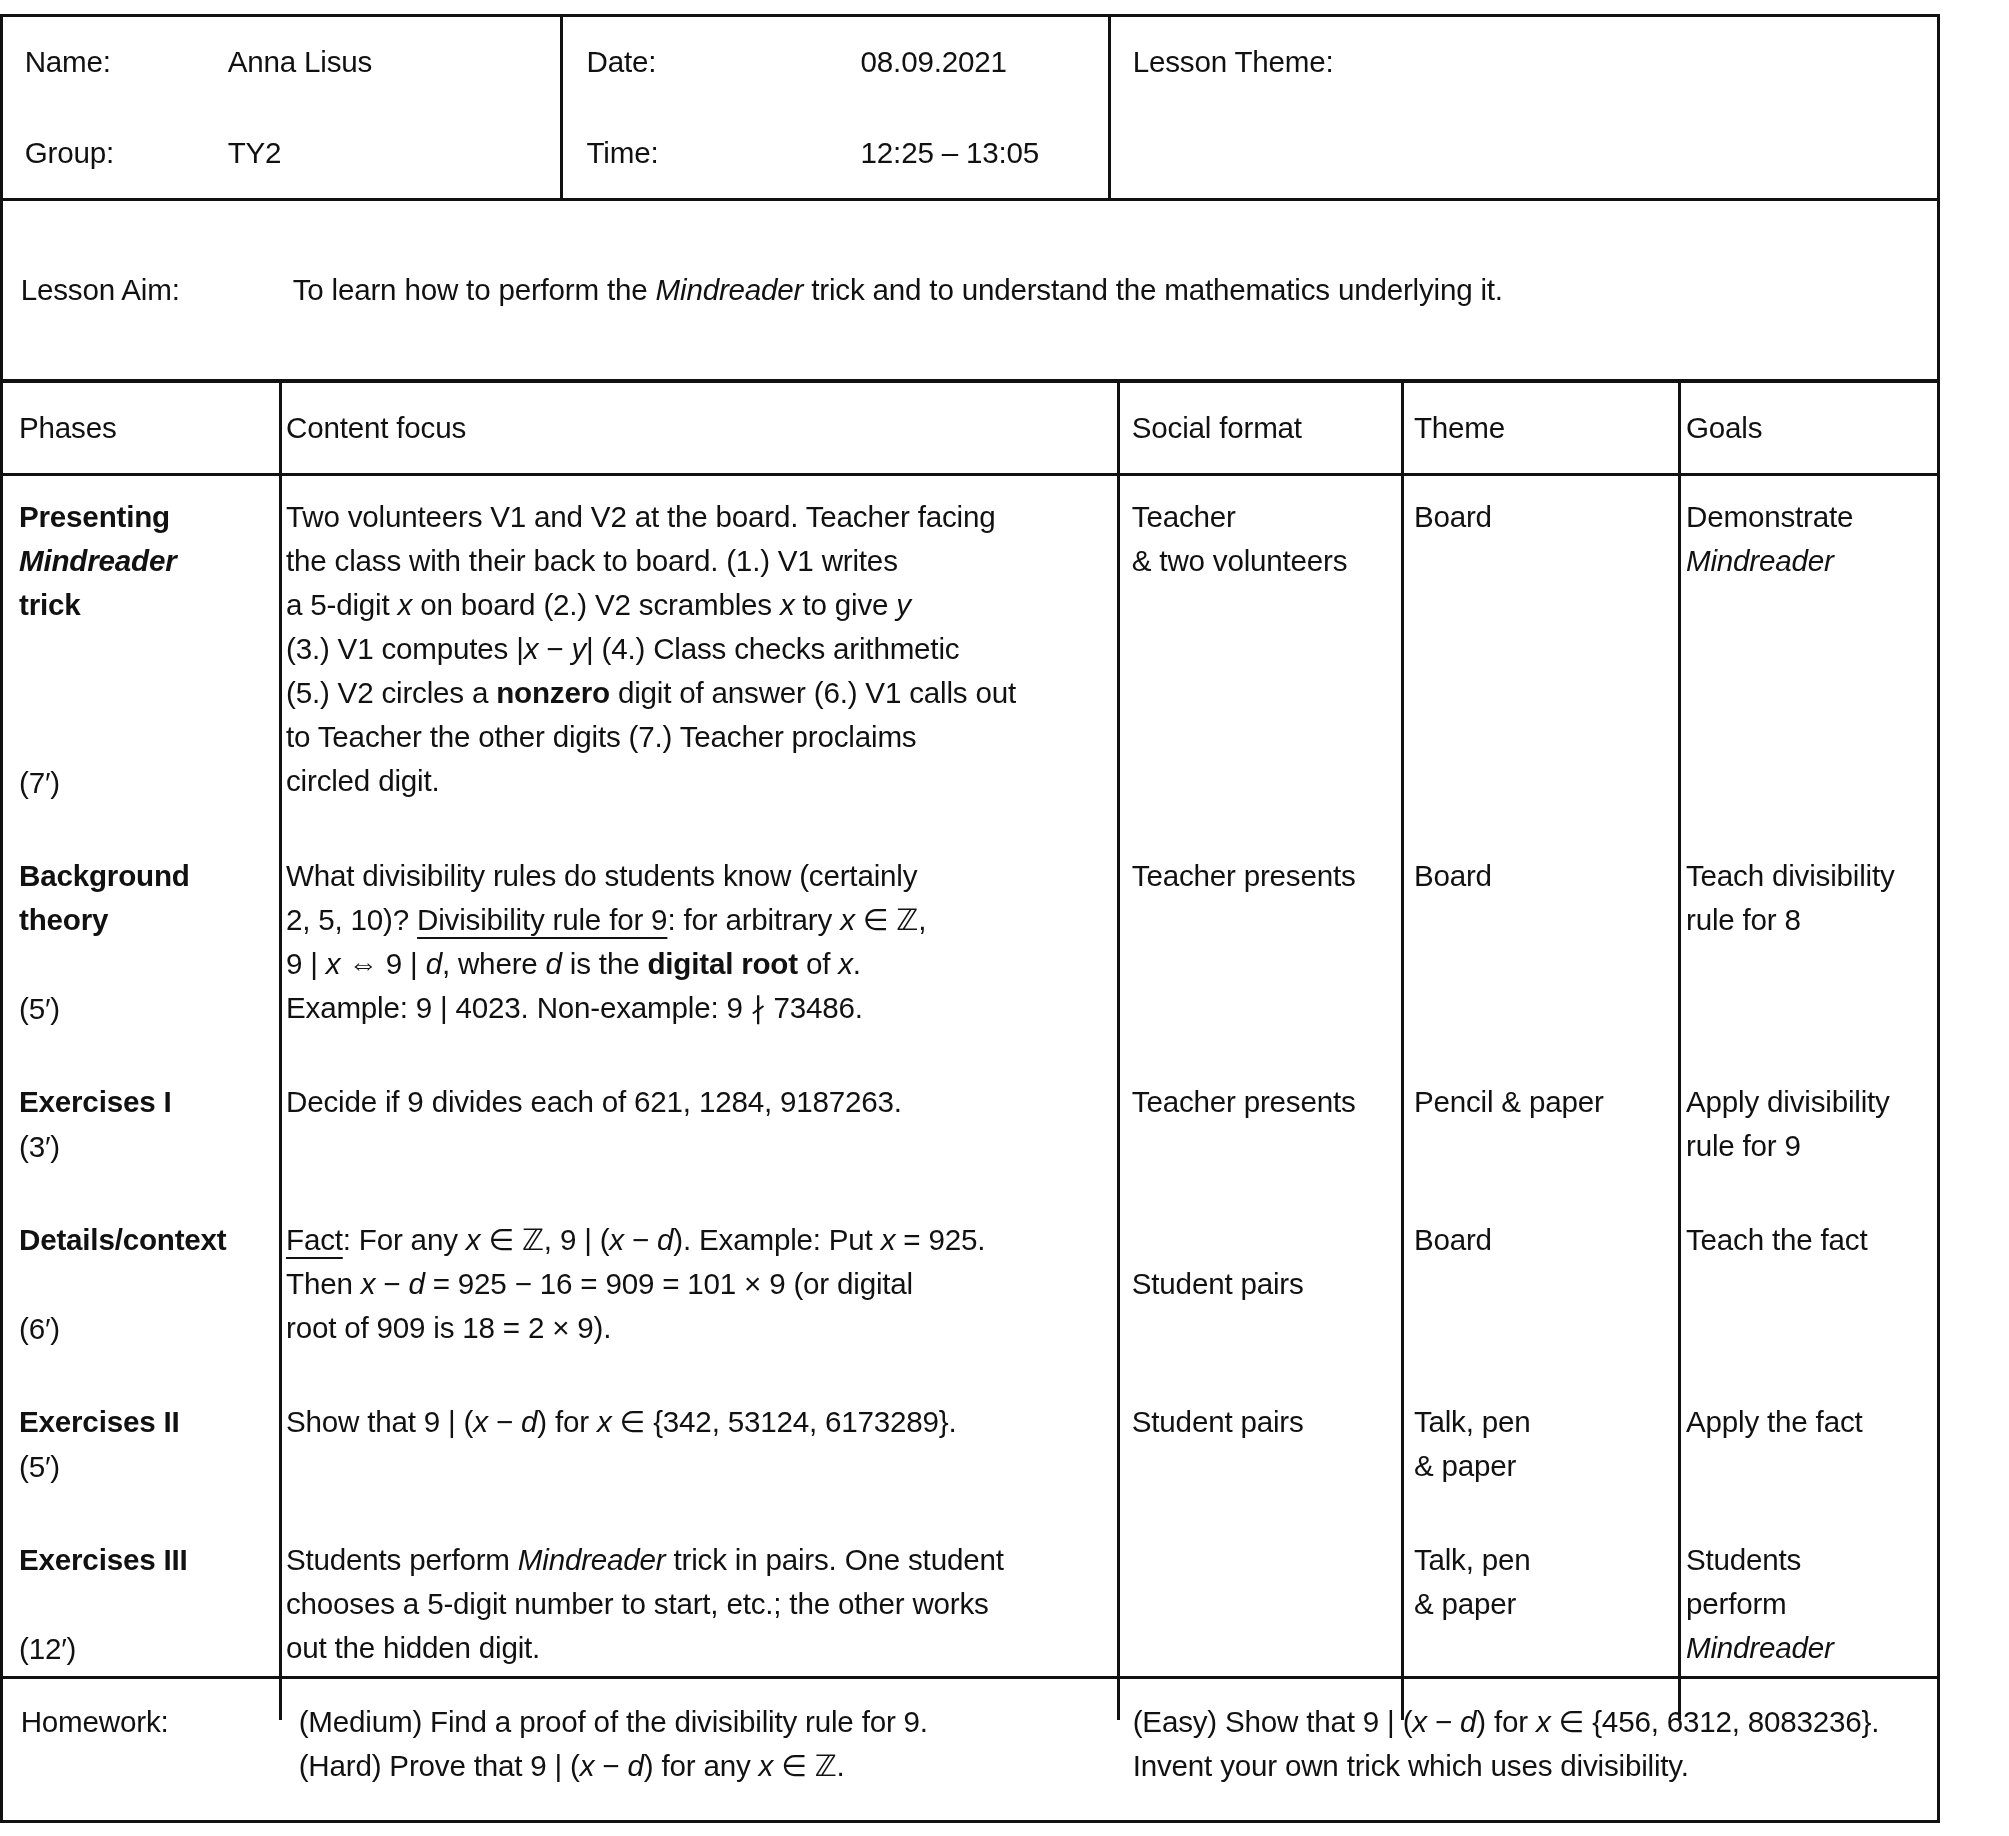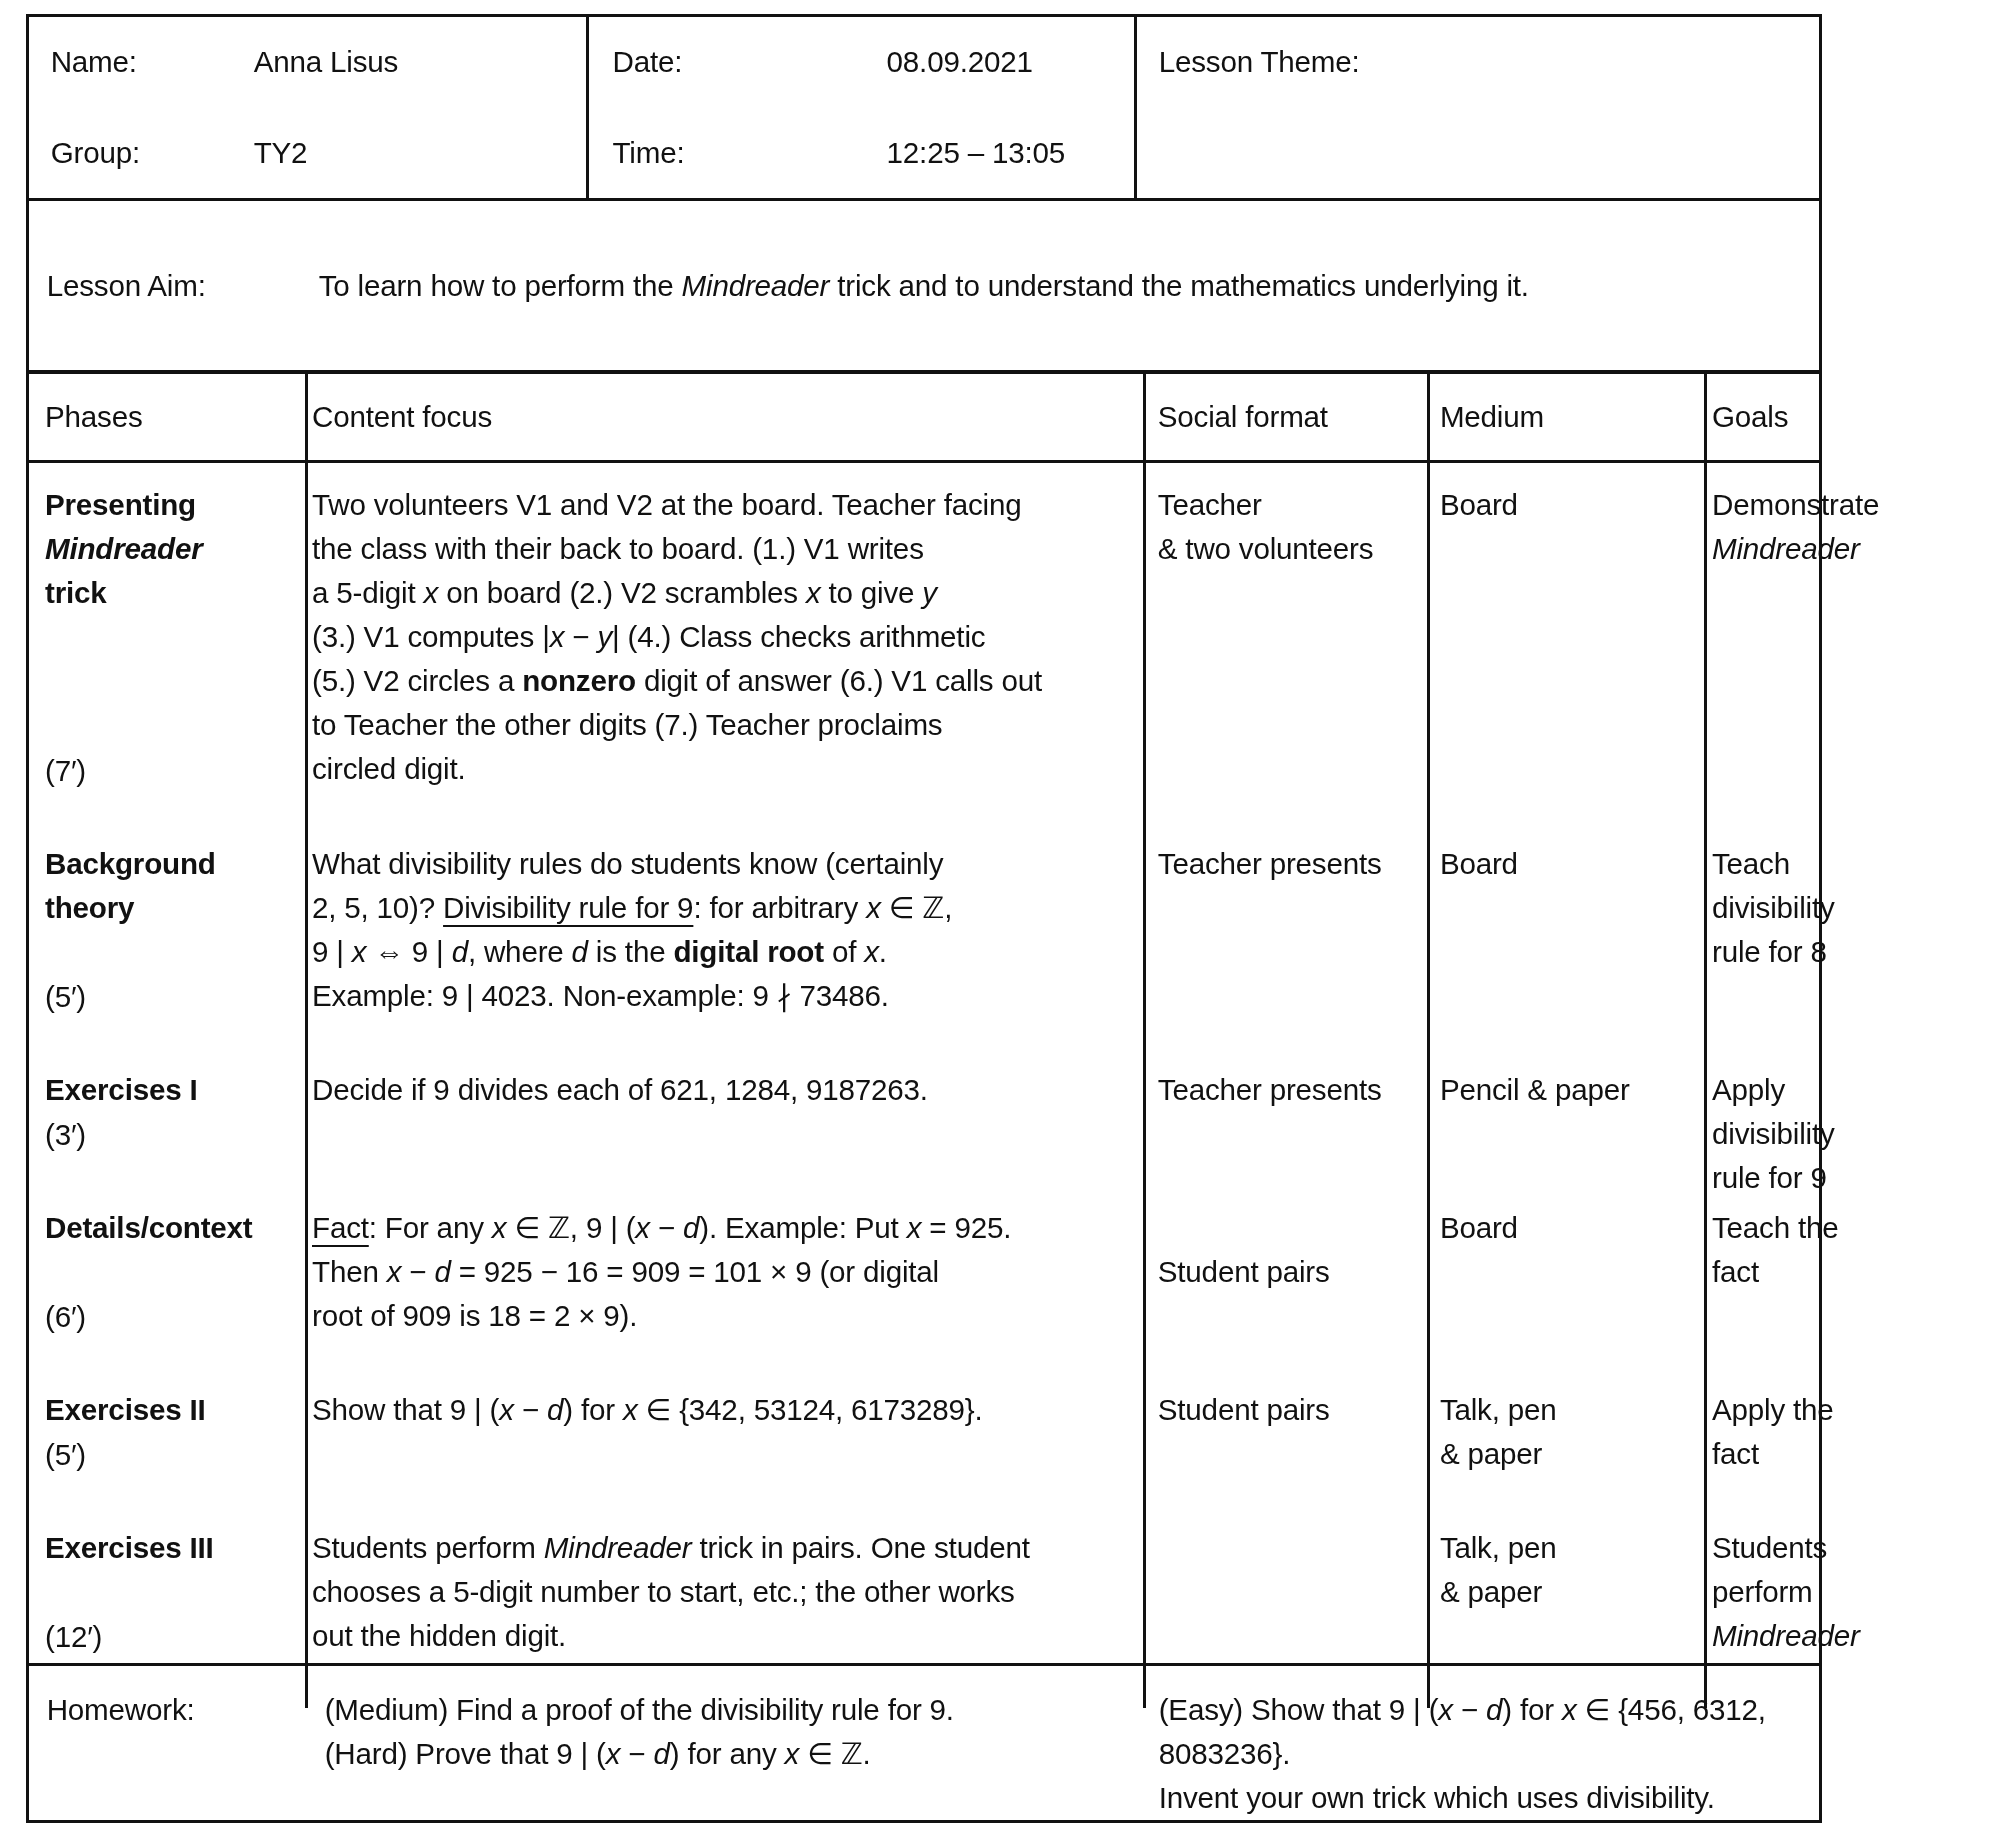--- a/index.html
+++ b/index.html
@@ -6,21 +6,21 @@
   .sheet{
     position:relative;
     width:2010px;height:1836px;
     background:#fff;
     font-family:"Liberation Sans", sans-serif;
     font-size:29.6px;line-height:44px;color:#111;
     letter-spacing:-0.2px;
     box-sizing:border-box;
   }
   .frame{
-    position:absolute;left:26px;top:13.8px;width:1796px;height:1809px;
+    position:absolute;left:0;top:13.8px;width:1940px;height:1809px;
     border:3.9px solid #111;
     box-sizing:border-box;
     display:flex;flex-direction:column;
   }
   .cell,.pair,.lbl,.val,.ptext,.pname,.pdur{white-space:pre-line;}
 
   
   .top-row{
     height:184px;box-sizing:border-box;border-bottom:3px solid #111;
     display:grid;grid-template-columns:560px 548px 1fr;
@@ -117,21 +117,21 @@
       <div class="pair">
         <span class="lbl">Lesson Aim:</span>
         <span class="val"><span>To learn how to perform the </span><span class="s-i">Mindreader</span><span> trick and to understand the mathematics underlying it.</span></span>
       </div>
     </div>
 
     <div class="head-row cols5">
       <div class="head-cell vline c1">Phases</div>
       <div class="head-cell vline c2">Content focus</div>
       <div class="head-cell vline c3">Social format</div>
-      <div class="head-cell vline c4">Medium</div>
+      <div class="head-cell vline c4">Theme</div>
       <div class="head-cell c5">Goals</div>
     </div>
 
     <div class="body-row cols5">
 
       <div class="bcol vline c1">
         <div class="pblock r0">
           <div class="pname"><span class="s-b">Presenting
 </span><span class="s-bi">Mindreader</span><span class="s-b">
 trick</span></div>

